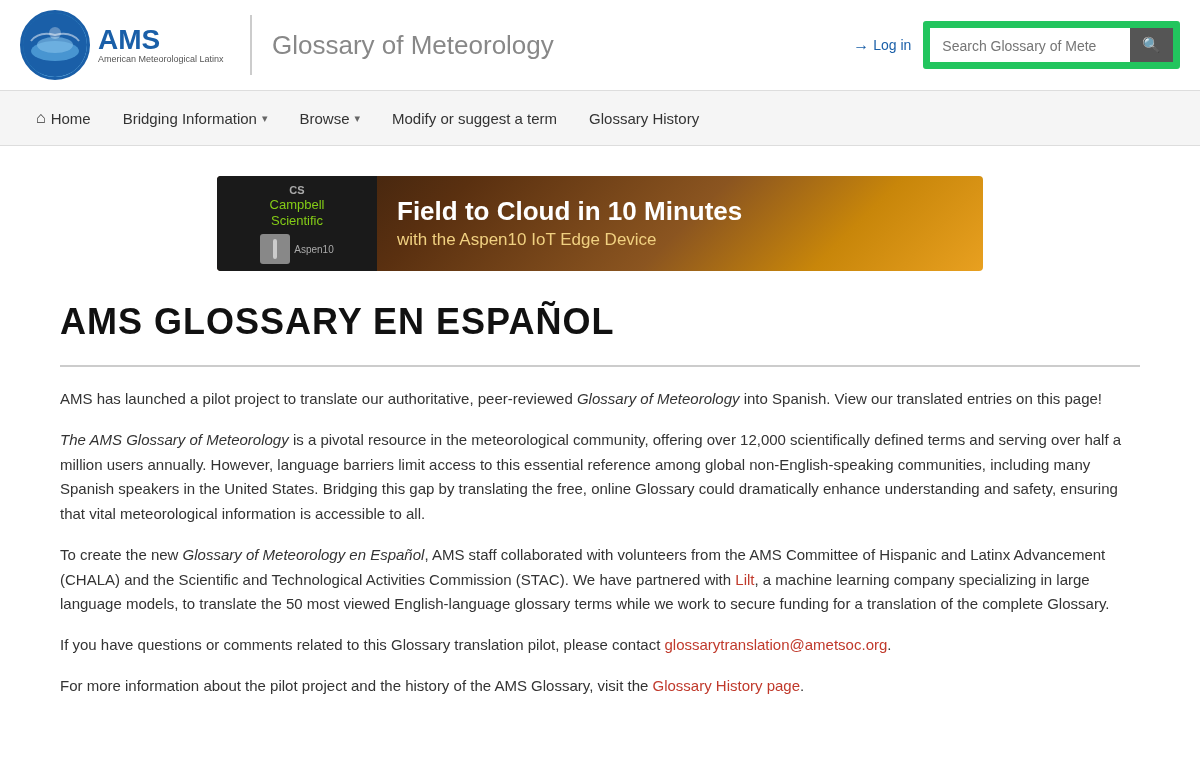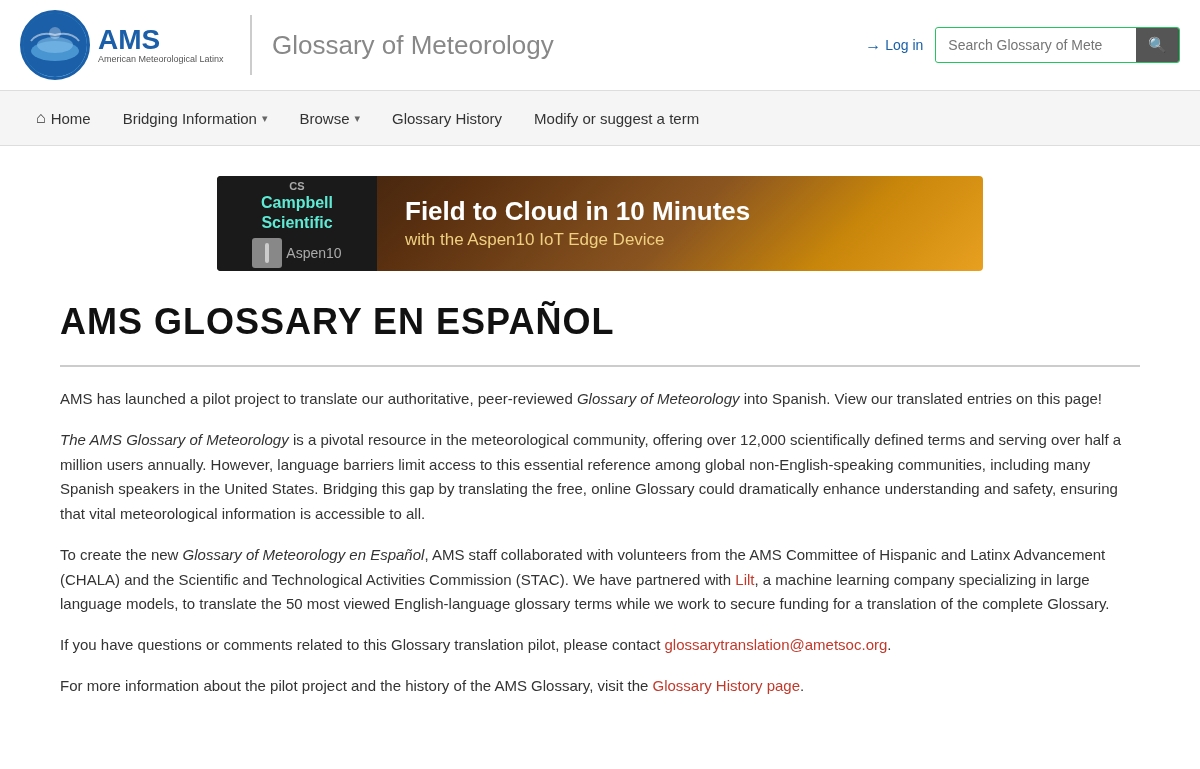--- a/index.html
+++ b/index.html
@@ -54,22 +54,22 @@
       color: #888;
       flex: 1;
     }
     .header-right {
       display: flex;
       align-items: center;
       gap: 12px;
     }
     .search-container {
       display: flex;
-      align-items: center;
-      border: 1px solid #22c55e;
+      align-items: flex-end;
+      border: 7px solid #22c55e;
       border-radius: 3px;
       overflow: hidden;
     }
     .search-input {
       padding: 8px 12px;
       border: none;
       outline: none;
       font-size: 14px;
       width: 200px;
       color: #aaa;
@@ -149,21 +149,21 @@
     .ad-campbell-logo {
       color: #fff;
       font-size: 13px;
       font-weight: bold;
       text-align: center;
       line-height: 1.3;
     }
     .ad-campbell-logo .cs { font-size: 11px; color: #aaa; }
     .ad-right {
       flex: 1;
-      padding: 10px 28px;
+      padding: 10px 20px;
       display: flex;
       flex-direction: column;
       justify-content: center;
     }
     .ad-headline {
       font-size: 26px;
       font-weight: bold;
       color: #fff;
       line-height: 1.1;
     }
@@ -246,40 +246,40 @@
   </a>
   <a class="nav-item" href="#">
     <span>Bridging Information</span>
     <span class="dropdown-arrow">▾</span>
   </a>
   <a class="nav-item" href="#">
     <span>Browse</span>
     <span class="dropdown-arrow">▾</span>
   </a>
   <a class="nav-item" href="#">
+    <span>Modify or suggest a term</span>
+  </a>
+  <a class="nav-item" href="#">
     <span>Glossary History</span>
-  </a>
-  <a class="nav-item" href="#">
-    <span>Modify or suggest a term</span>
   </a>
 </nav>
 
 <div class="main-content">
 
   <div class="ad-banner">
     <div class="ad-left">
       <div class="ad-campbell-logo">
         <div class="cs">CS</div>
-        <div style="font-size:16px; color:#5eead4; font-weight:bold; line-height:1.2;">Campbell<br>Scientific</div>
+        <div style="font-size:13px; color:#84cc16; font-weight:normal; line-height:1.2;">Campbell<br>Scientific</div>
       </div>
       <div style="margin-top:6px; display:flex; align-items:center; gap:4px;">
         <div style="width:30px; height:30px; background:#888; border-radius:3px; display:flex; align-items:center; justify-content:center;">
           <div style="width:4px; height:20px; background:#ccc; border-radius:2px;"></div>
         </div>
-        <div style="font-size:14px; color:#aaa;">Aspen10</div>
+        <div style="font-size:10px; color:#aaa;">Aspen10</div>
       </div>
     </div>
     <div class="ad-right">
       <div class="ad-headline">Field to Cloud in 10 Minutes</div>
       <div class="ad-subtext">with the Aspen10 IoT Edge Device</div>
     </div>
   </div>
 
   <h1 class="page-title">AMS GLOSSARY EN ESPAÑOL</h1>
   <hr class="title-divider">

